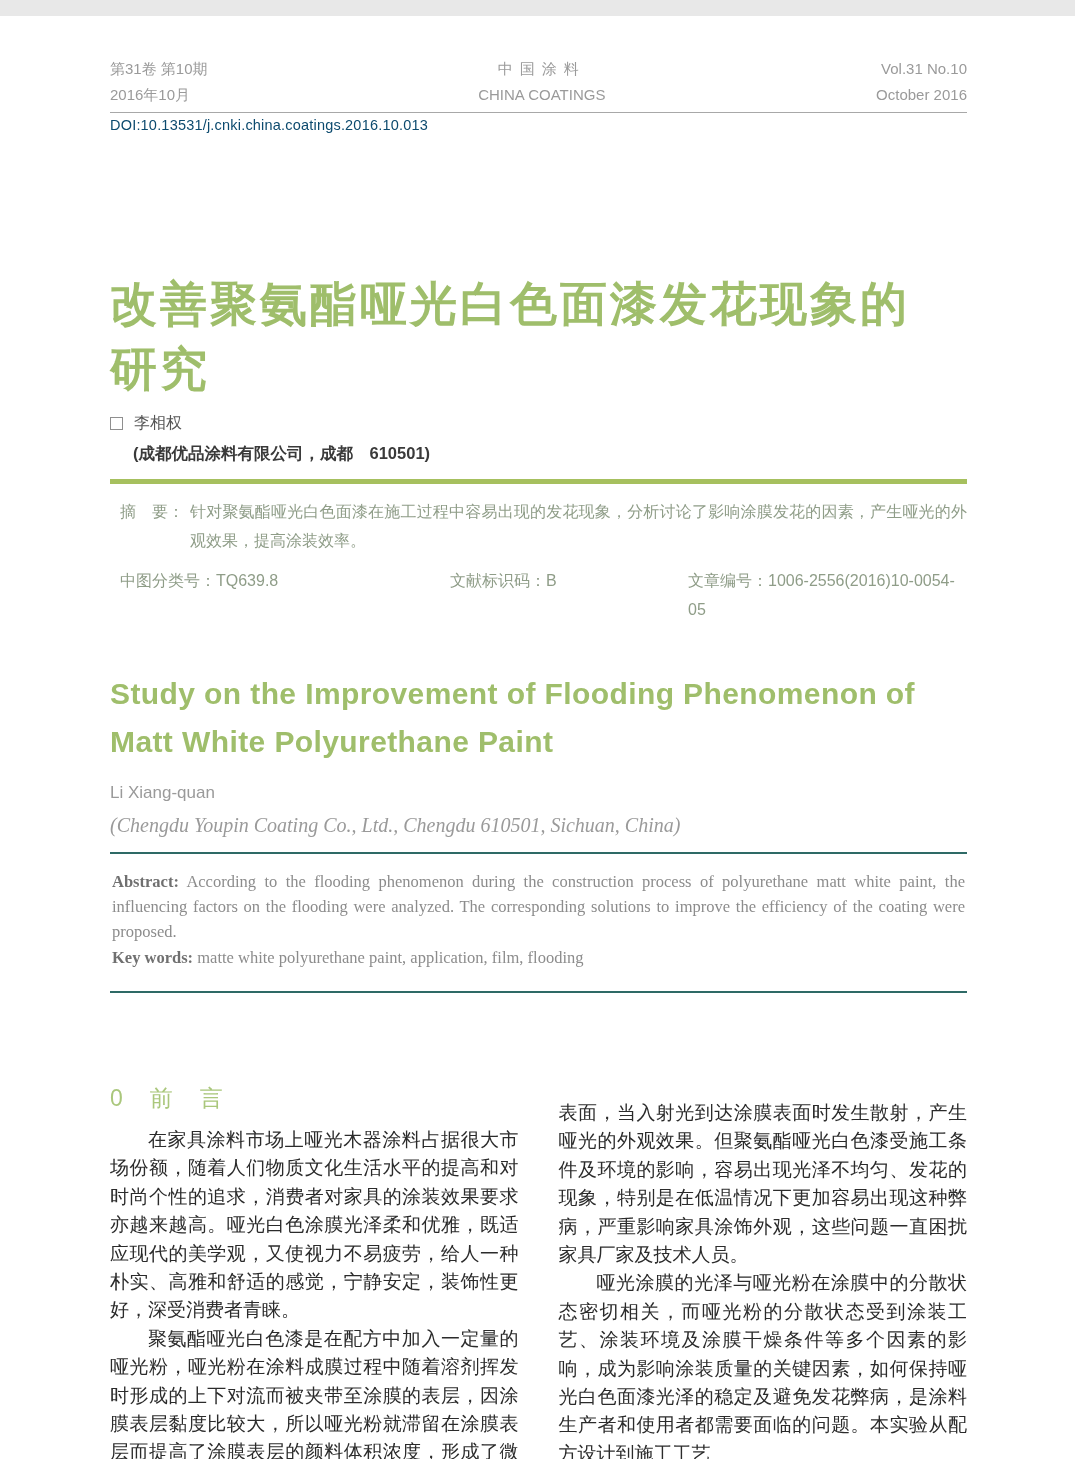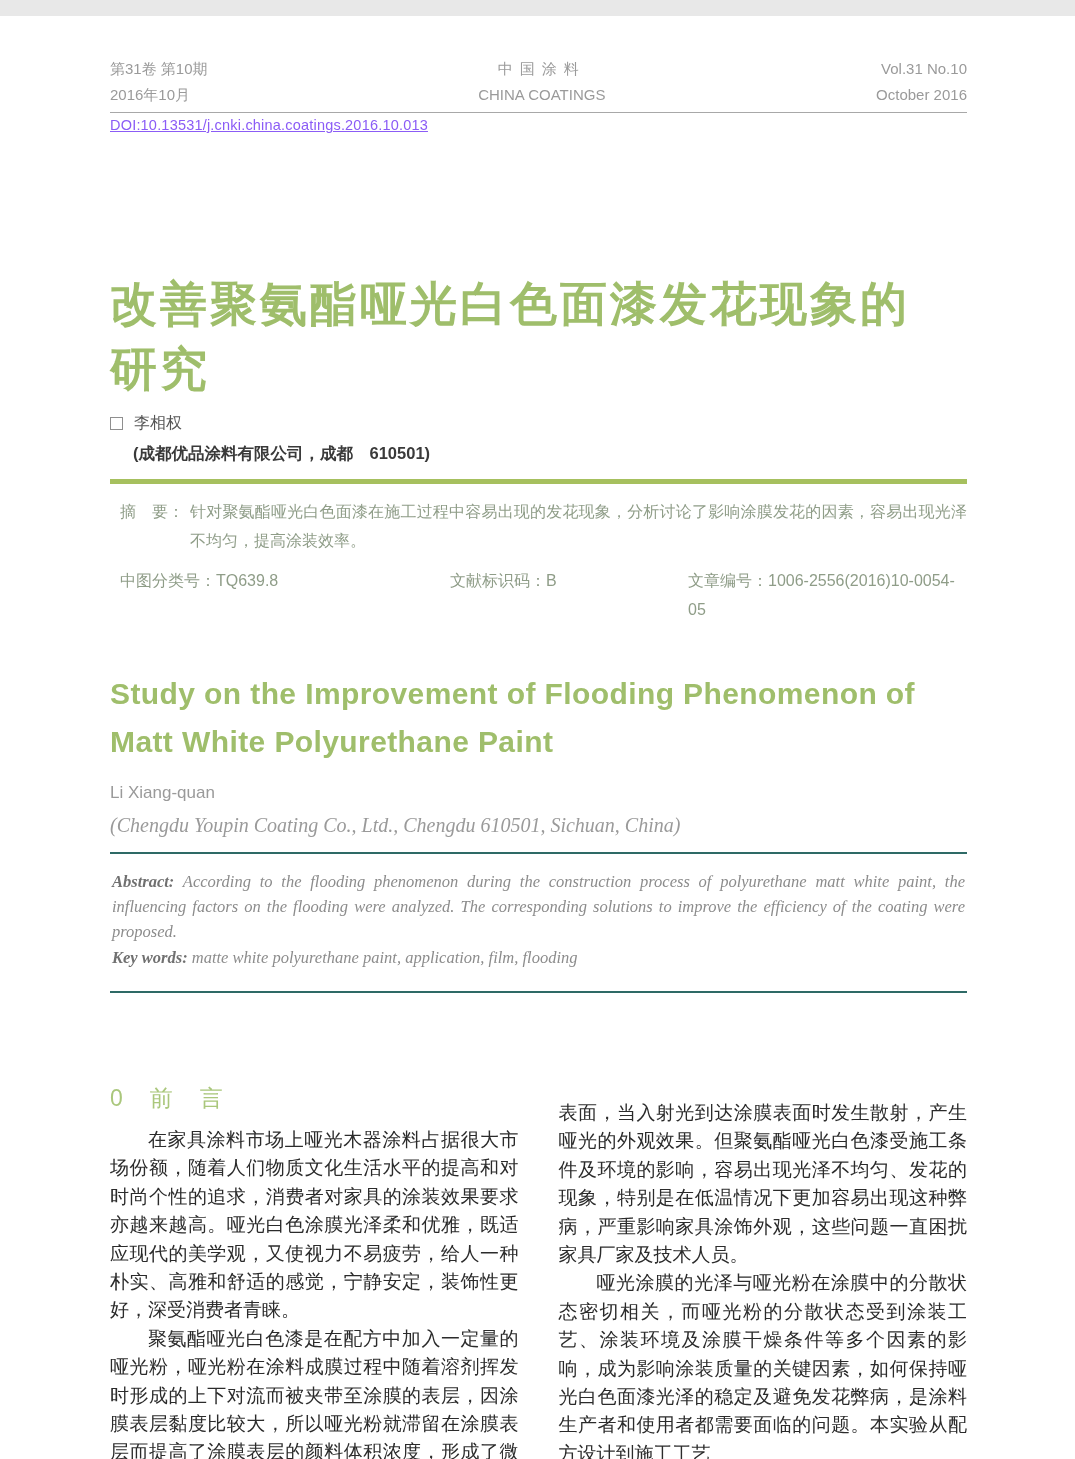--- a/index.html
+++ b/index.html
@@ -11,21 +11,21 @@
   .content{padding:40px 108px 0 110px;box-sizing:border-box;}
 
   
   .jheader{display:flex;justify-content:space-between;align-items:flex-start;
     color:#9a9a9a;font-size:15px;line-height:26px;
     border-bottom:1.5px solid #a8a8a8;padding-bottom:4px;}
   .jheader .col{white-space:nowrap;}
   .jheader .center{text-align:center;}
   .jheader .center .cn{letter-spacing:7px;}
   .jheader .right{text-align:right;}
-  .doi{margin-top:4px;font-size:14.5px;color:#8b5cf6;letter-spacing:.2px;text-decoration:underline;}
+  .doi{margin-top:4px;font-size:14.5px;color:#0c4a6e;letter-spacing:.2px;}
 
   
   .cn-title{margin-top:138px;color:#9fbe6b;font-weight:bold;
     font-size:47px;line-height:65px;letter-spacing:3px;}
   .author-row{margin-top:12px;font-size:16px;color:#555;display:flex;align-items:center;}
   .sq{display:inline-block;width:11px;height:11px;border:1.5px solid #8f8f8f;margin-right:11px;}
   .cn-affil{margin-top:9px;padding-left:23px;font-size:16.5px;font-weight:bold;color:#3a3a3a;}
   .green-bar{margin-top:14px;height:5px;background:#a6c05e;}
 
   
@@ -40,21 +40,21 @@
   .meta-id{flex:1;}
 
   
   .en-title{margin-top:46px;color:#9fbe6b;font-weight:bold;font-size:30px;
     line-height:48px;letter-spacing:.4px;}
   .en-author{margin-top:17px;font-size:17px;color:#9a9a9a;}
   .en-affil{margin-top:11px;font-size:20px;color:#9a9a9a;
     font-family:"Liberation Serif",serif;font-style:italic;}
   .rule-teal{margin-top:15px;border:none;border-top:2px solid #2e6a66;height:0;}
   .en-abs{padding:7px 2px 6px 2px;color:#8c8c8c;font-size:16.5px;line-height:25px;
-    font-family:"Liberation Serif",serif;text-align:justify;font-style:italic;}
+    font-family:"Liberation Serif",serif;text-align:justify;}
   .en-abs b{color:#707070;}
   .en-kw{margin-top:1px;}
 
   
   .columns{margin-top:90px;display:grid;grid-template-columns:1fr 1fr;column-gap:40px;}
   .sec-head{color:#aac77c;font-size:23px;line-height:30px;margin-bottom:13px;letter-spacing:2px;}
   .bodytext p{margin:0;font-size:19px;line-height:28.4px;color:#2b2b2b;
     text-align:justify;font-family:"Liberation Serif",serif;
     text-justify:inter-ideograph;}
   .indent{text-indent:2em;}
@@ -91,21 +91,21 @@
       <span class="sq"></span>
       <span>李相权</span>
     </div>
     <div class="cn-affil">(成都优品涂料有限公司，成都　610501)</div>
 
     <div class="green-bar"></div>
 
     <div class="cn-abs">
       <div class="hang">
         <span class="lab">摘　要：</span>
-        <span class="txt">针对聚氨酯哑光白色面漆在施工过程中容易出现的发花现象，分析讨论了影响涂膜发花的因素，容易出现光泽不均匀，提高涂装效率。</span>
+        <span class="txt">针对聚氨酯哑光白色面漆在施工过程中容易出现的发花现象，分析讨论了影响涂膜发花的因素，产生哑光的外观效果，提高涂装效率。</span>
       </div>
       <div class="meta-row">
         <span class="meta-clc">中图分类号：TQ639.8</span>
         <span class="meta-doc">文献标识码：B</span>
         <span class="meta-id">文章编号：1006-2556(2016)10-0054-05</span>
       </div>
     </div>
 
     <div class="en-title">
       <div>Study on the Improvement of Flooding Phenomenon of</div>

